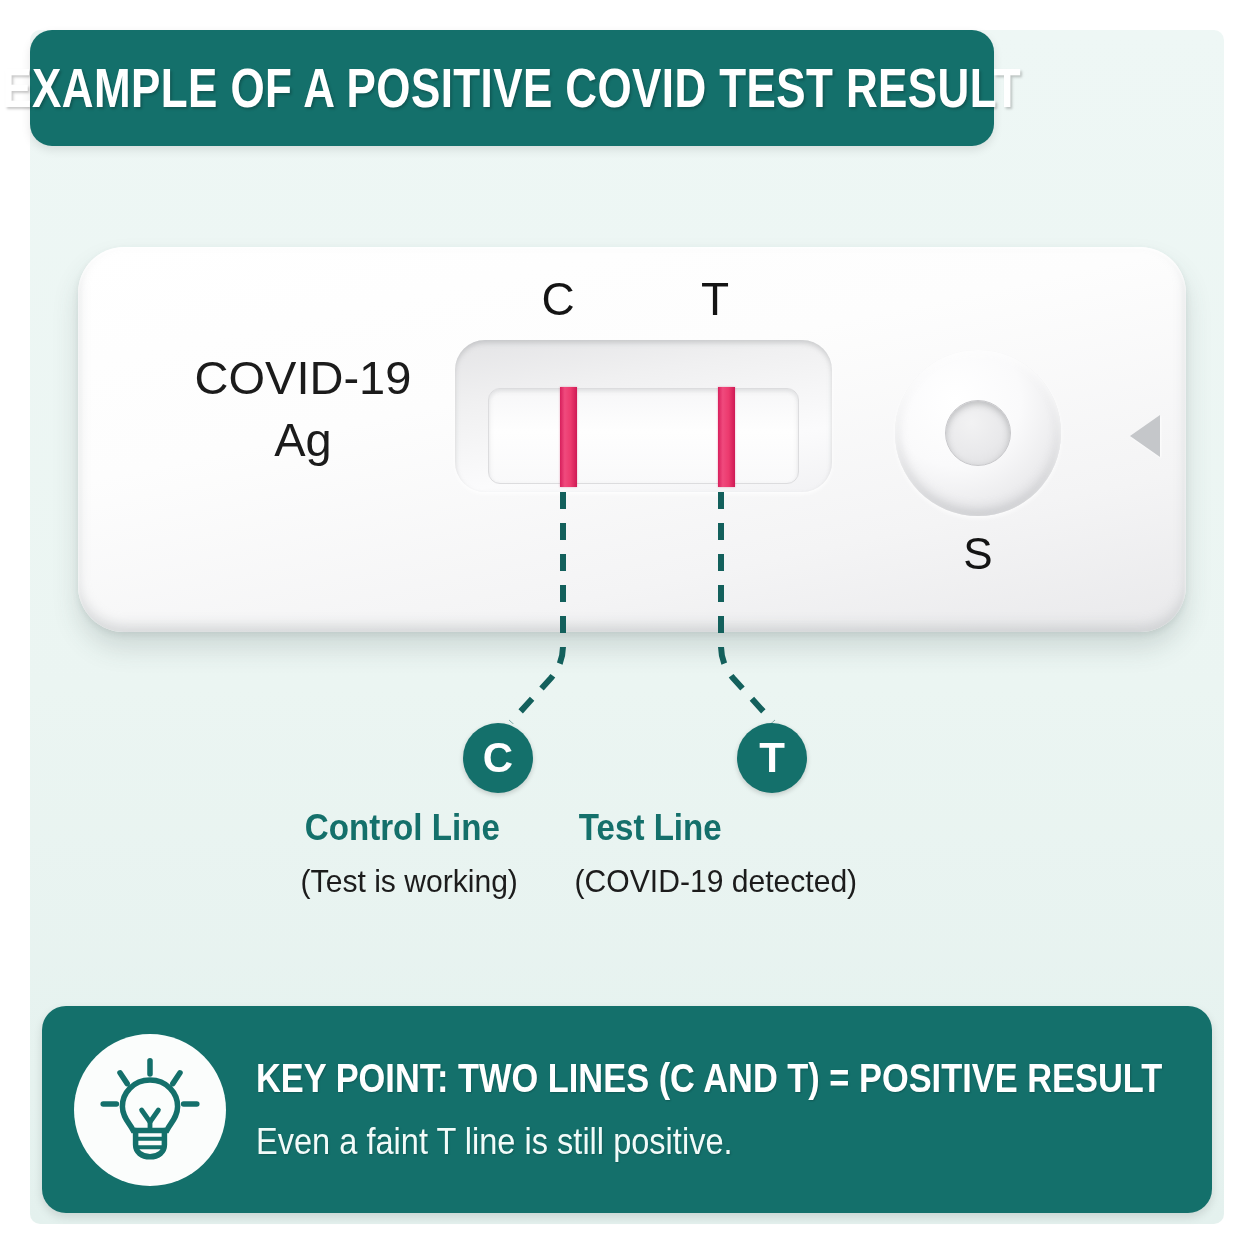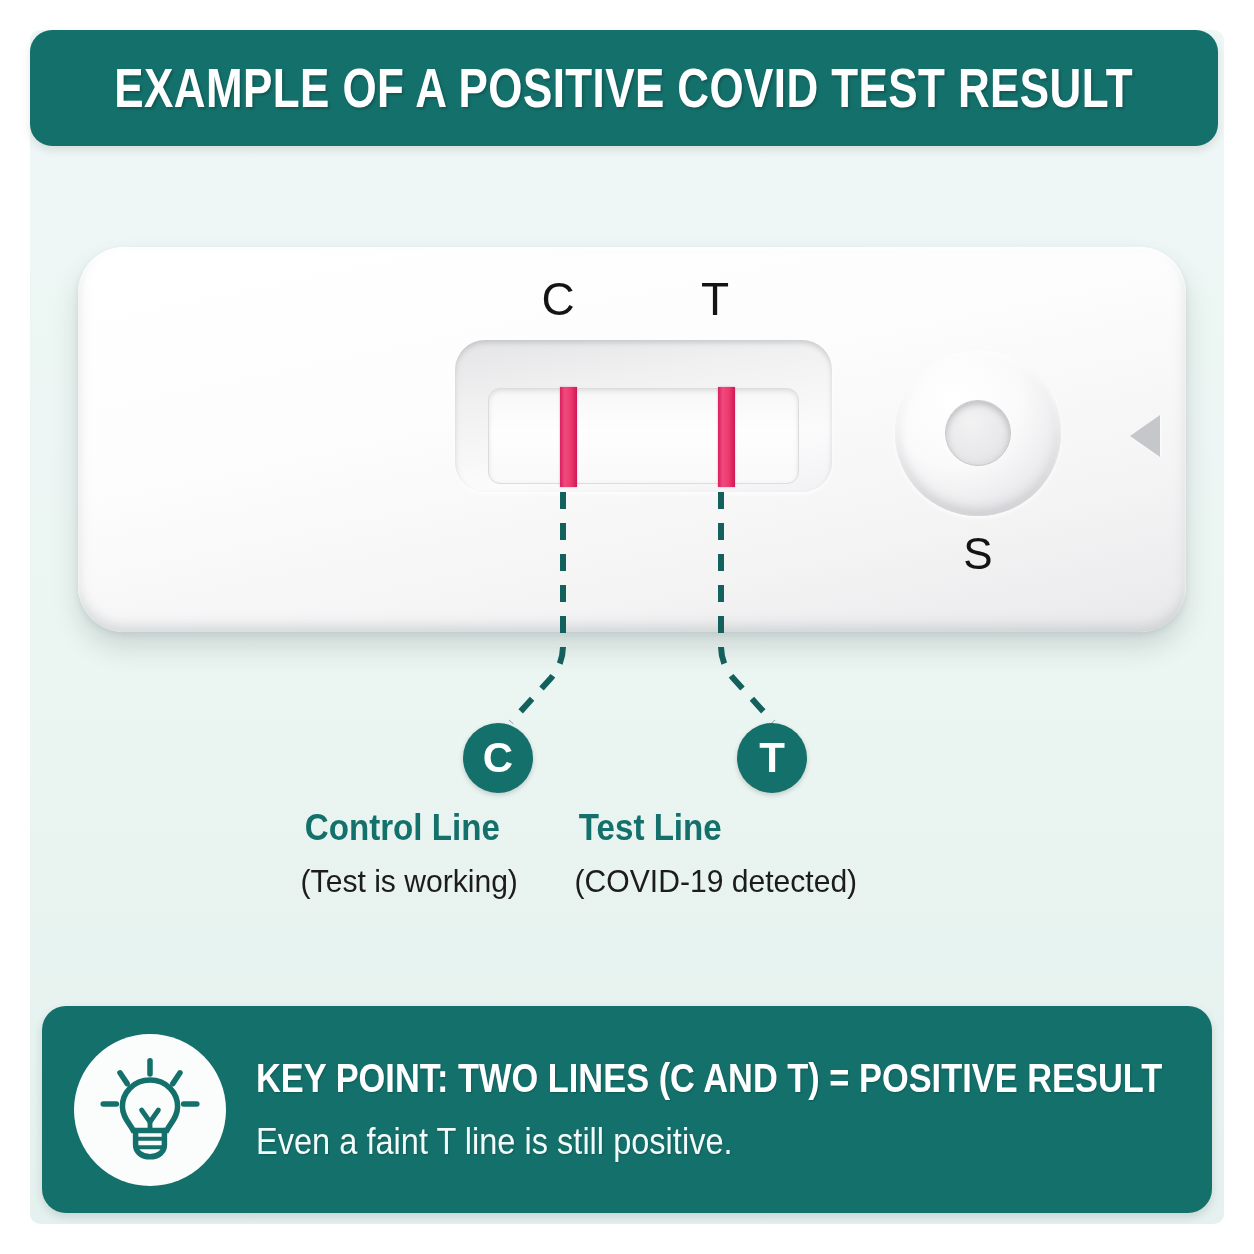--- a/index.html
+++ b/index.html
@@ -30,21 +30,21 @@
     background: linear-gradient(180deg, #eef7f5 0%, #ebf5f2 55%, #e4f1ee 100%);
     border-radius: 10px;
     overflow: hidden;
   }
 
   
   .header-banner {
     position: absolute;
     left: 30px;
     top: 30px;
-    width: 1188px;
+    width: 964px;
     height: 116px;
     background: #14706b;
     border-radius: 22px;
     display: flex;
     align-items: center;
     justify-content: center;
     box-shadow: 0 4px 10px rgba(0,0,0,0.10);
   }
   .header-title {
     color: #ffffff;
@@ -298,20 +298,24 @@
 <div class="page">
 
   <div class="canvas"></div>
 
   <div class="header-banner">
     <div class="header-title">EXAMPLE OF A POSITIVE COVID TEST RESULT</div>
   </div>
 
   <div class="cassette">
 
+    <div class="brand-text">
+      <span>COVID-19</span>
+      <span class="brand-line2">Ag</span>
+    </div>
 
     <div class="tick-label tick-c">C</div>
     <div class="tick-label tick-t">T</div>
 
     <div class="window-bezel">
       <div class="window-inner">
         <div class="result-line line-c"></div>
         <div class="result-line line-t"></div>
       </div>
     </div>

